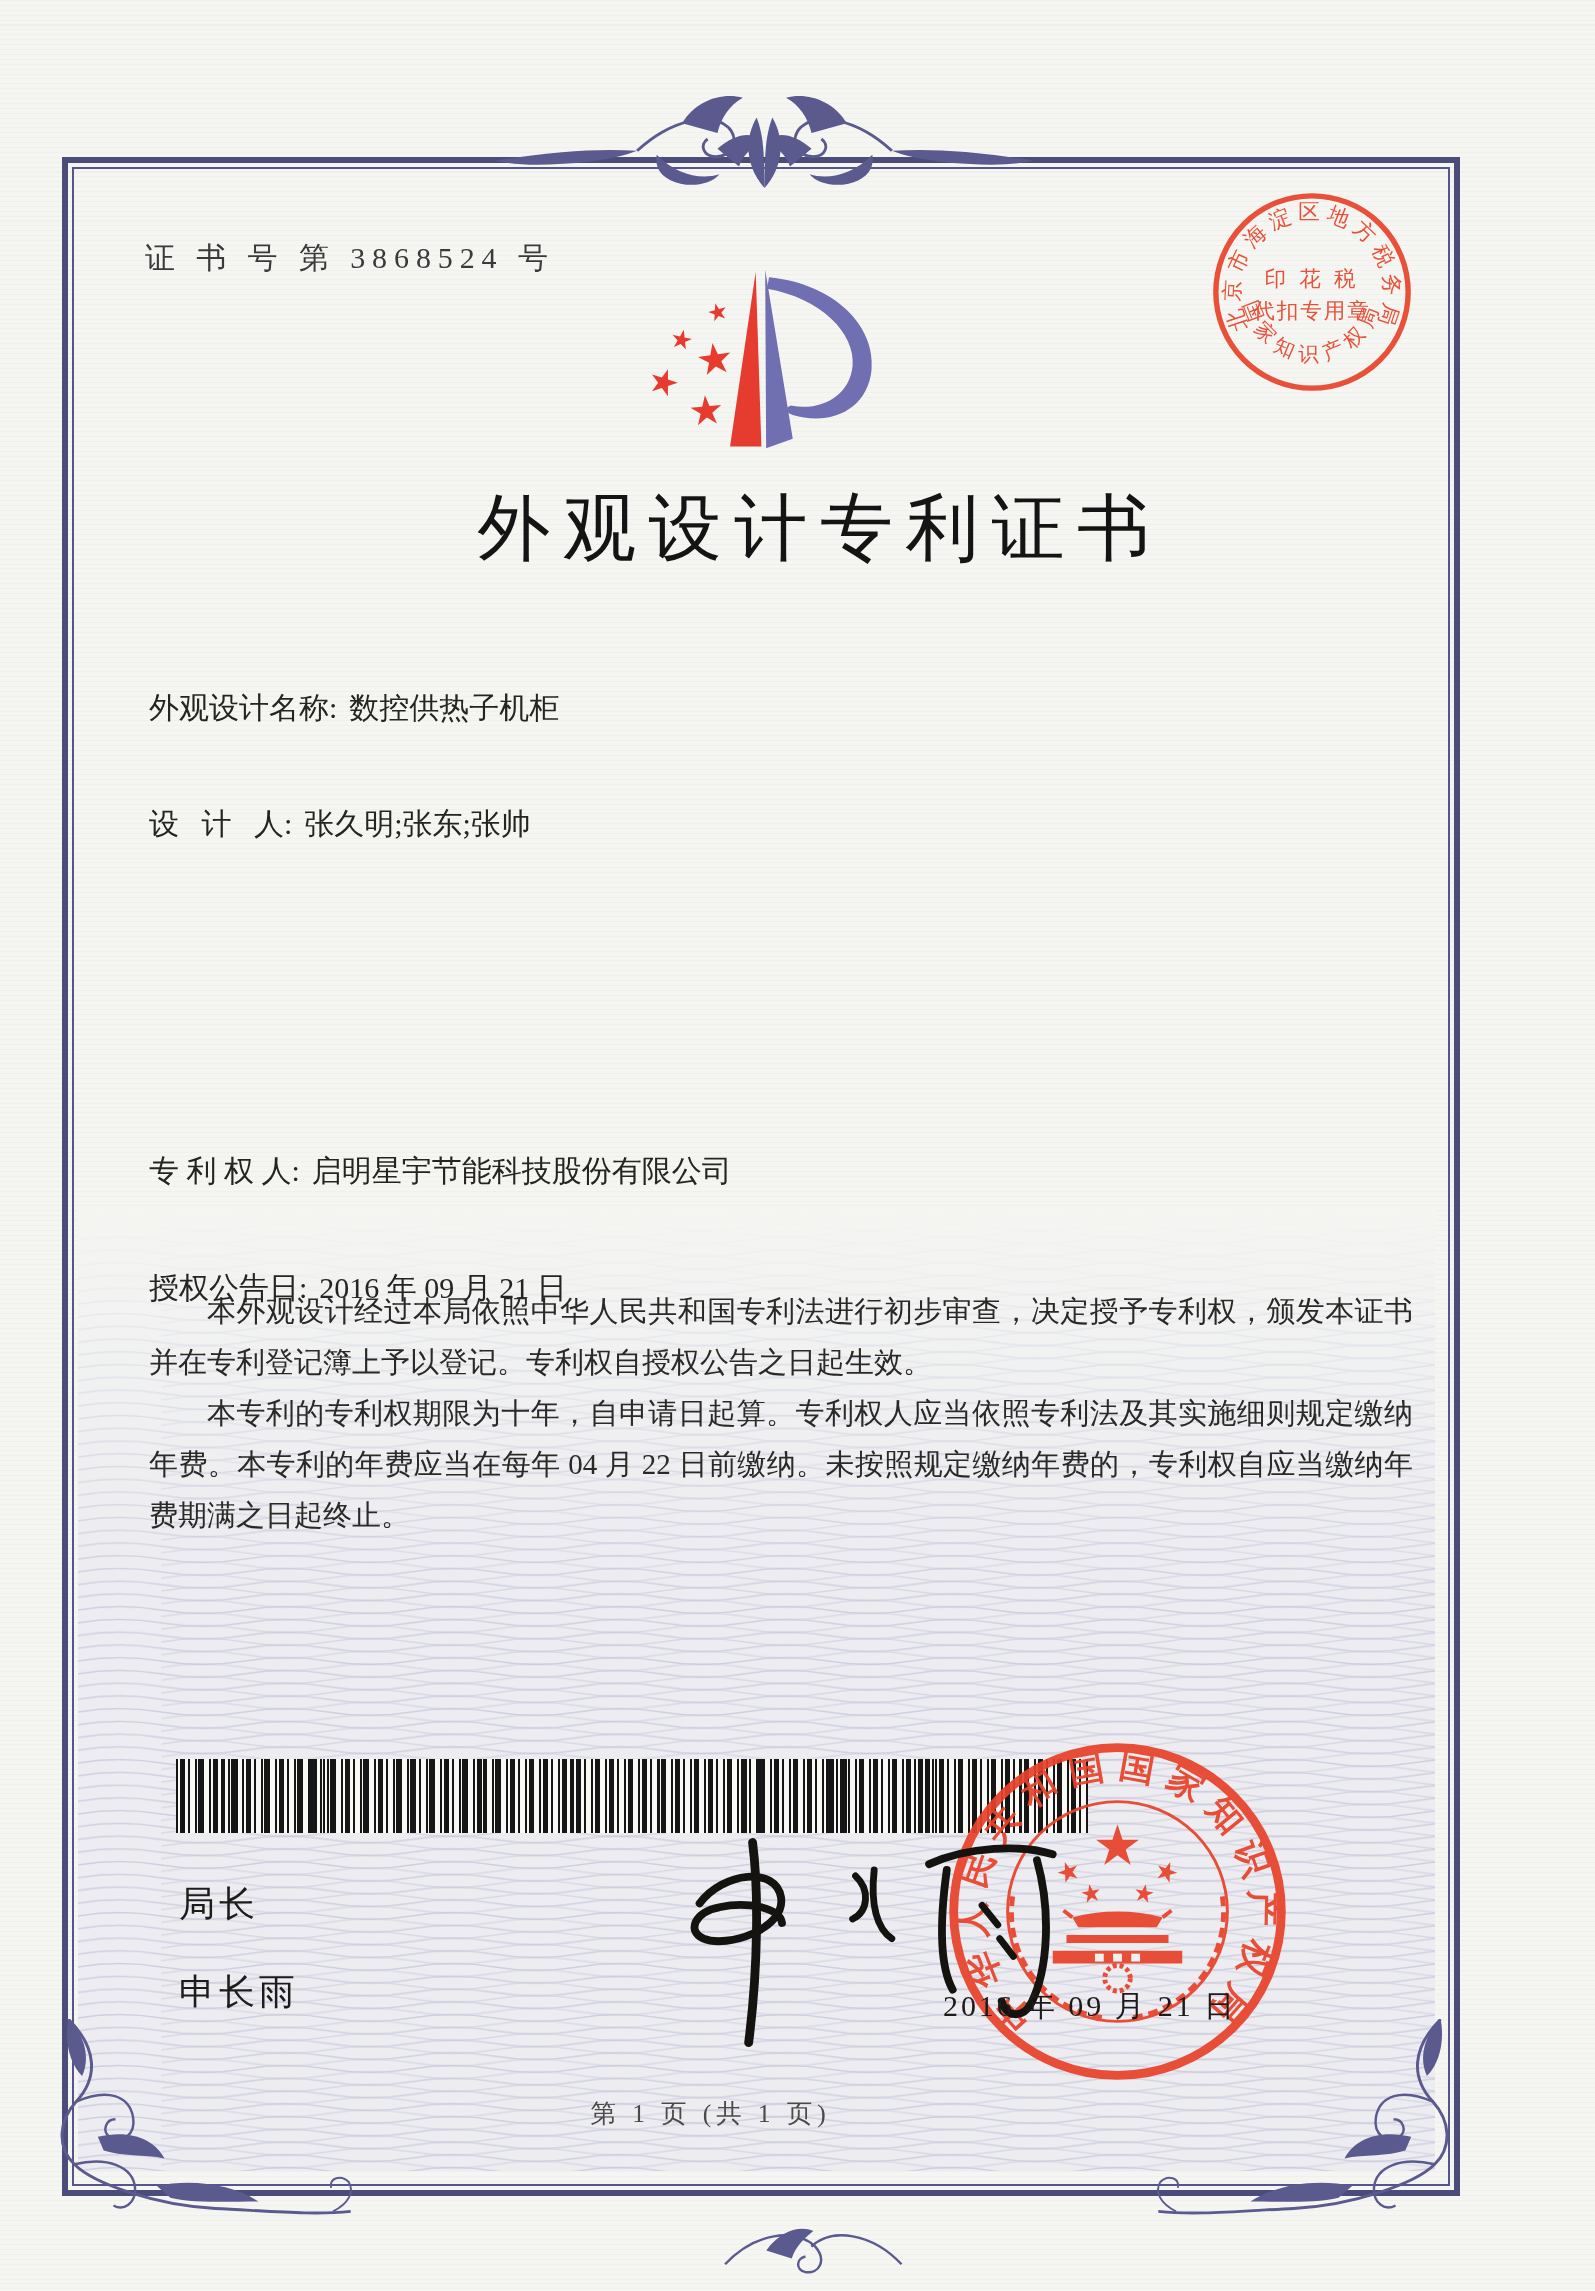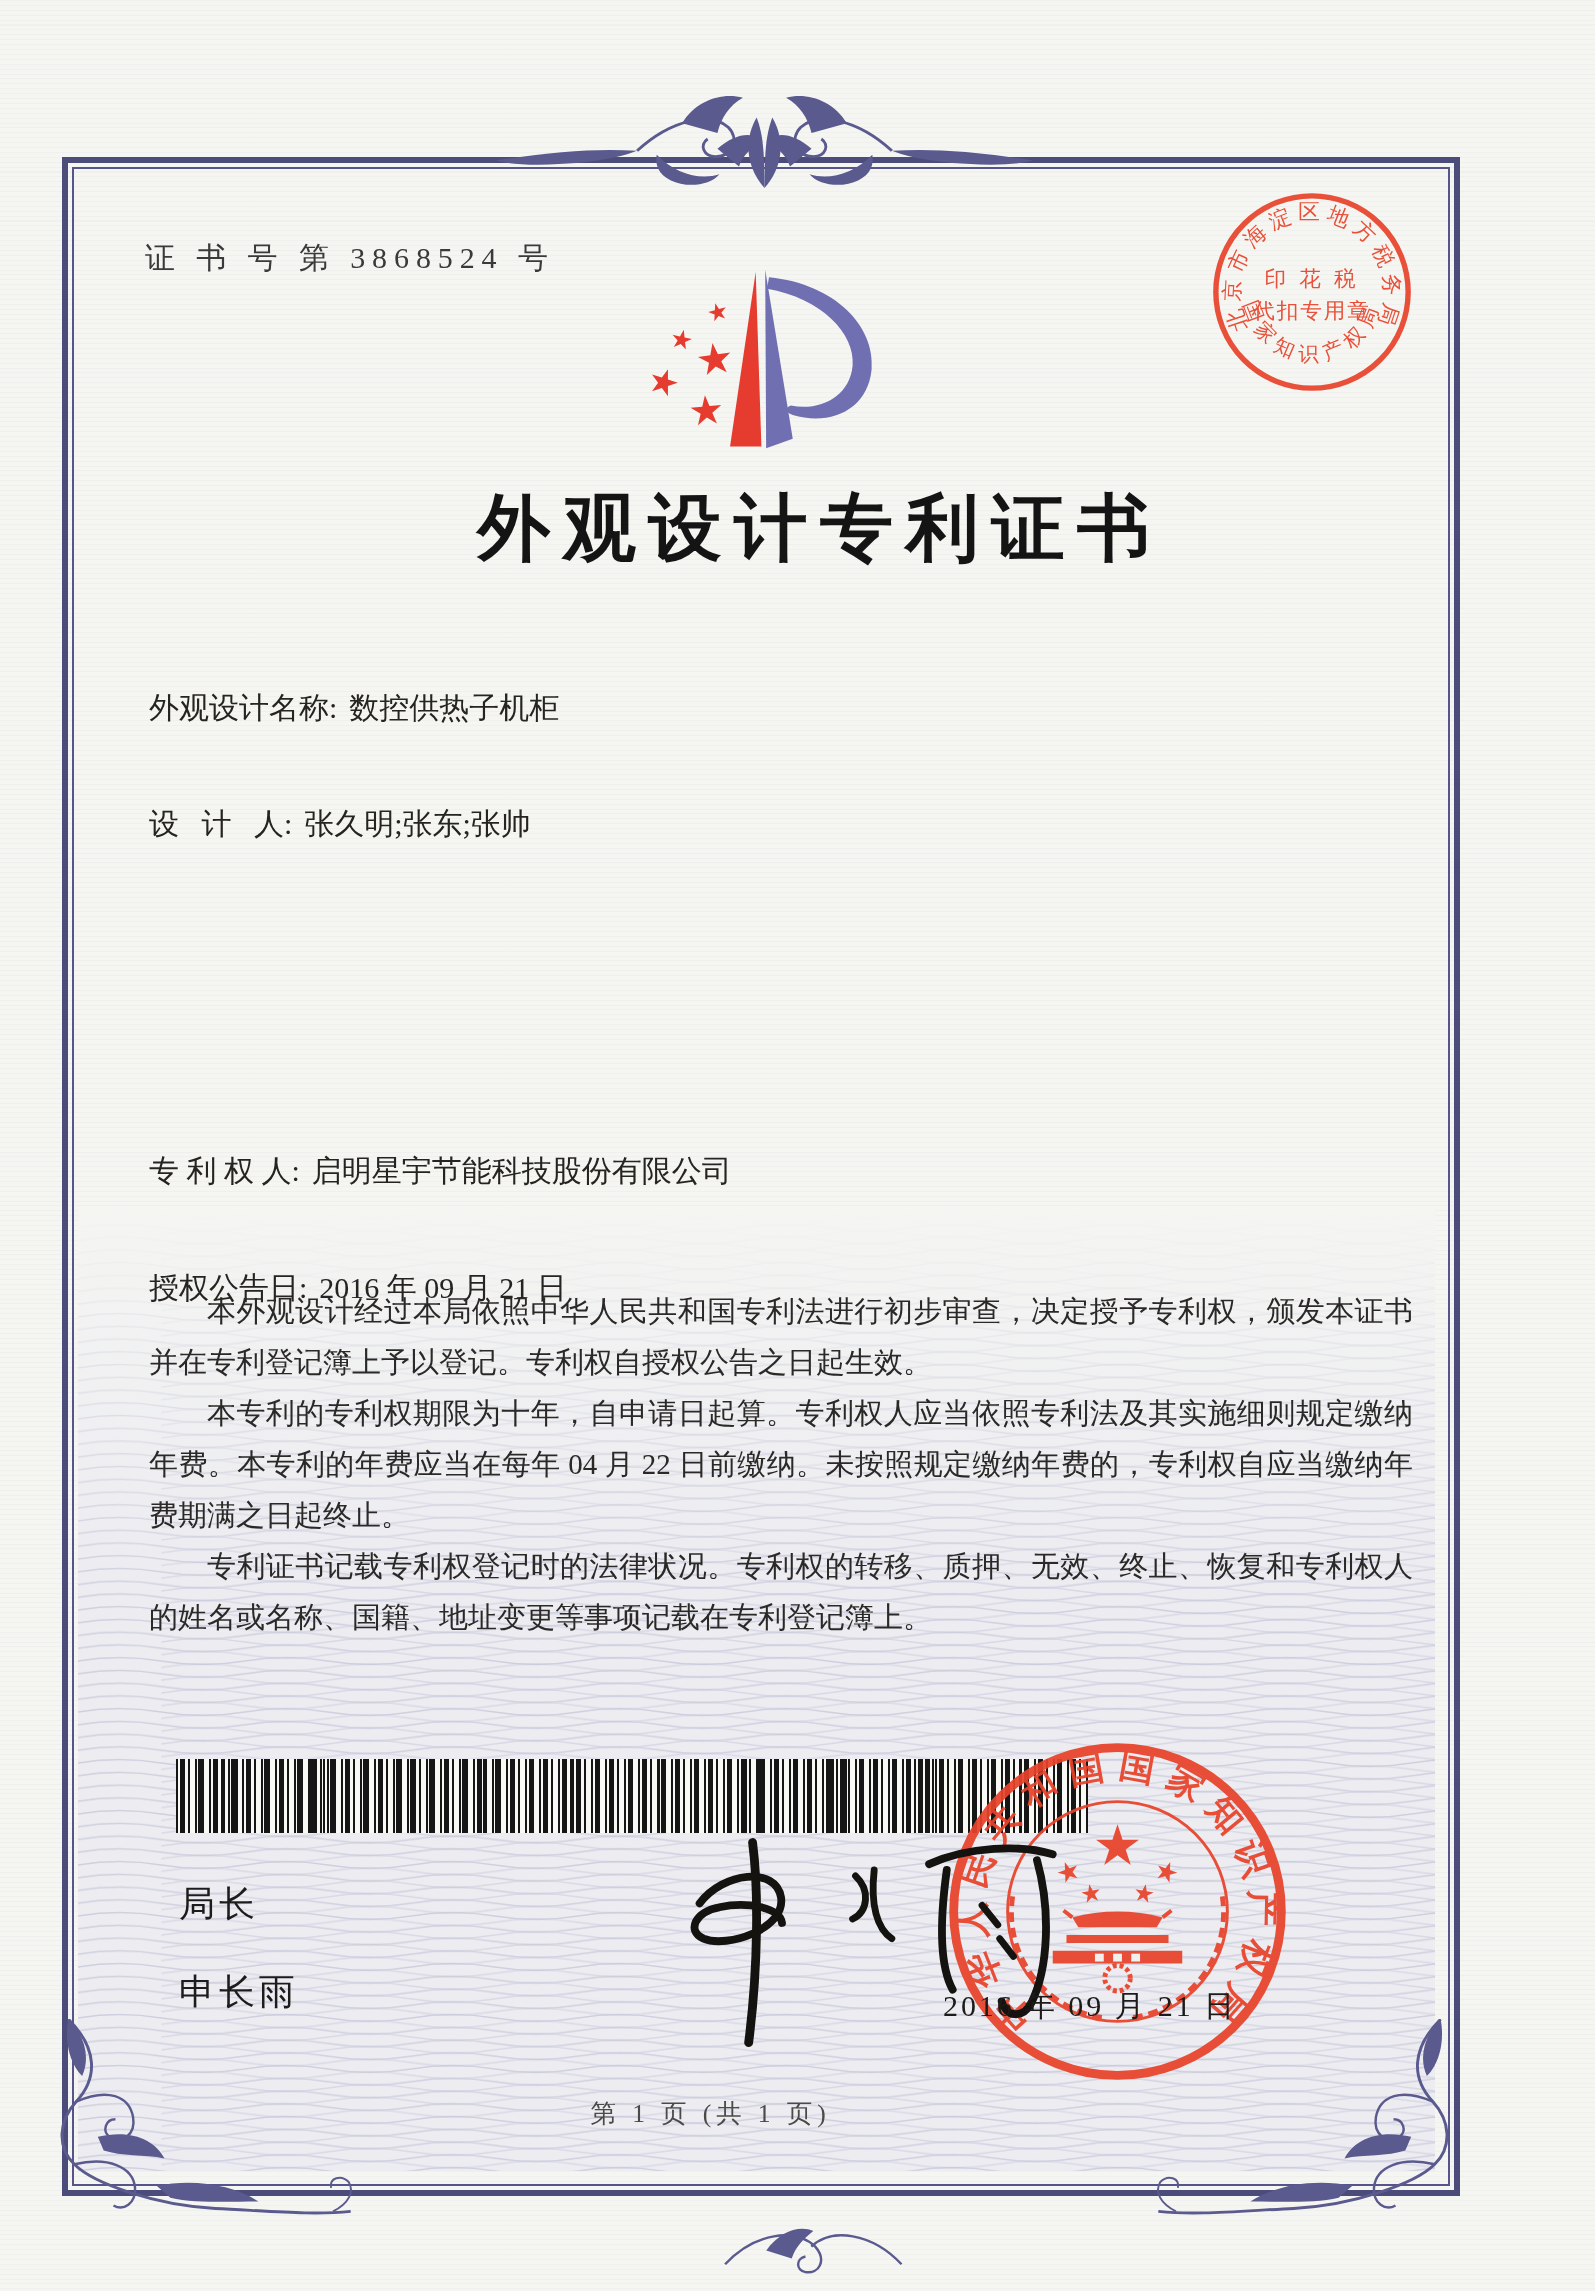--- a/index.html
+++ b/index.html
@@ -13,21 +13,21 @@
   }
   .wave-panel{position:absolute;left:78px;top:1208px;width:1357px;height:963px;z-index:0;overflow:hidden;background:#ececf1;}
   .wave-fade{position:absolute;left:0;top:0;width:100%;height:100%;
     background:linear-gradient(180deg,#f5f6f2 0%, rgba(245,246,242,0.55) 14%, rgba(245,246,242,0) 40%);}
   .frame{position:absolute;left:62px;top:157px;width:1386px;height:2027px;border:6.9px solid #4c4c7a;z-index:1;pointer-events:none;}
   .frame-inner{position:absolute;inset:3.9px;border:2px solid #55558b;}
   .orn{position:absolute;z-index:2;pointer-events:none;}
   .content{position:absolute;inset:0;z-index:3;}
   .cert-no{position:absolute;left:145px;top:238px;font-size:30px;letter-spacing:6.9px;color:#3a3a3a;font-family:Liberation Serif, serif;}
   .title{position:absolute;left:62px;top:480px;width:1516px;text-align:center;
-    font-size:73px;font-weight:700;letter-spacing:12.7px;color:#141414;}
+    font-size:73px;font-weight:400;letter-spacing:12.7px;color:#141414;}
   .frow{position:absolute;left:149px;width:1255px;font-size:30px;color:#262421;}
   .frow .lab{white-space:pre;}
   .frow .val{margin-left:11.8px;white-space:pre;}
   .f0{top:688px}.f1{top:804px}.f2{top:918px}.f3{top:1033px}.f4{top:1151px}.f5{top:1268px}
   .body-text{position:absolute;left:149px;top:1286px;width:1264px;font-size:29px;line-height:51px;
     text-align:justify;color:#2b2927;}
   .body-text p{margin:0;text-indent:58px;}
   .barcode{position:absolute;left:176px;top:1759px;width:912px;height:74px;z-index:3;
     background-color:#f8f8f5;
     background-image:
@@ -138,21 +138,20 @@
     <div class="title">外观设计专利证书</div>
 
     <div class="frow f0"><span class="lab">外观设计名称:</span><span class="val">数控供热子机柜</span></div>
     <div class="frow f1"><span class="lab">设   计   人:</span><span class="val">张久明;张东;张帅</span></div>
     <div class="frow f4"><span class="lab">专 利 权 人:</span><span class="val">启明星宇节能科技股份有限公司</span></div>
     <div class="frow f5"><span class="lab">授权公告日:</span><span class="val">2016 年 09 月 21 日</span></div>
 
     <div class="body-text">
       <p>本外观设计经过本局依照中华人民共和国专利法进行初步审查，决定授予专利权，颁发本证书并在专利登记簿上予以登记。专利权自授权公告之日起生效。</p>
       <p>本专利的专利权期限为十年，自申请日起算。专利权人应当依照专利法及其实施细则规定缴纳年费。本专利的年费应当在每年 04 月 22 日前缴纳。未按照规定缴纳年费的，专利权自应当缴纳年费期满之日起终止。</p>
-      <p>专利证书记载专利权登记时的法律状况。专利权的转移、质押、无效、终止、恢复和专利权人的姓名或名称、国籍、地址变更等事项记载在专利登记簿上。</p>
     </div>
 
     <div class="barcode"></div>
 
     <div class="director-label">局长</div>
     <div class="director-name">申长雨</div>
 
     <svg class="signature" width="510" height="255" viewBox="0 0 520 260">
       <g fill="none" stroke="#15130f" stroke-linecap="round" stroke-linejoin="round">
         <path d="M178,24 C184,70 184,150 174,228" stroke-width="9"></path>

